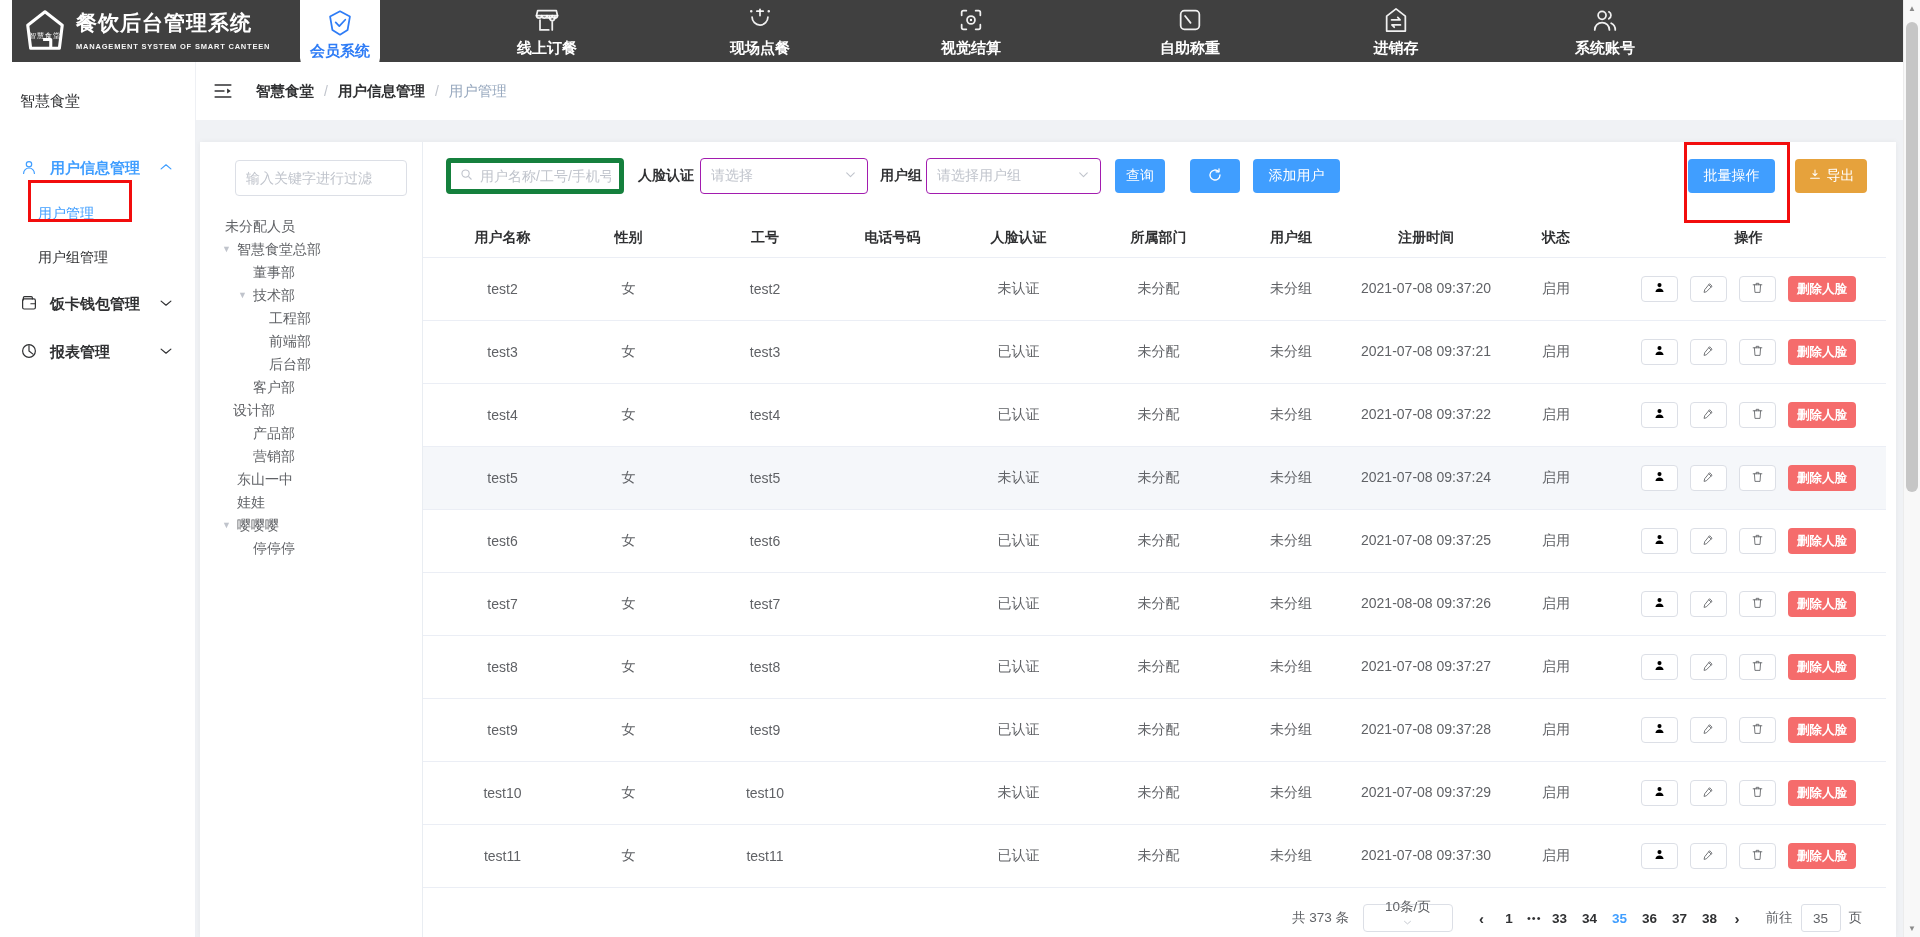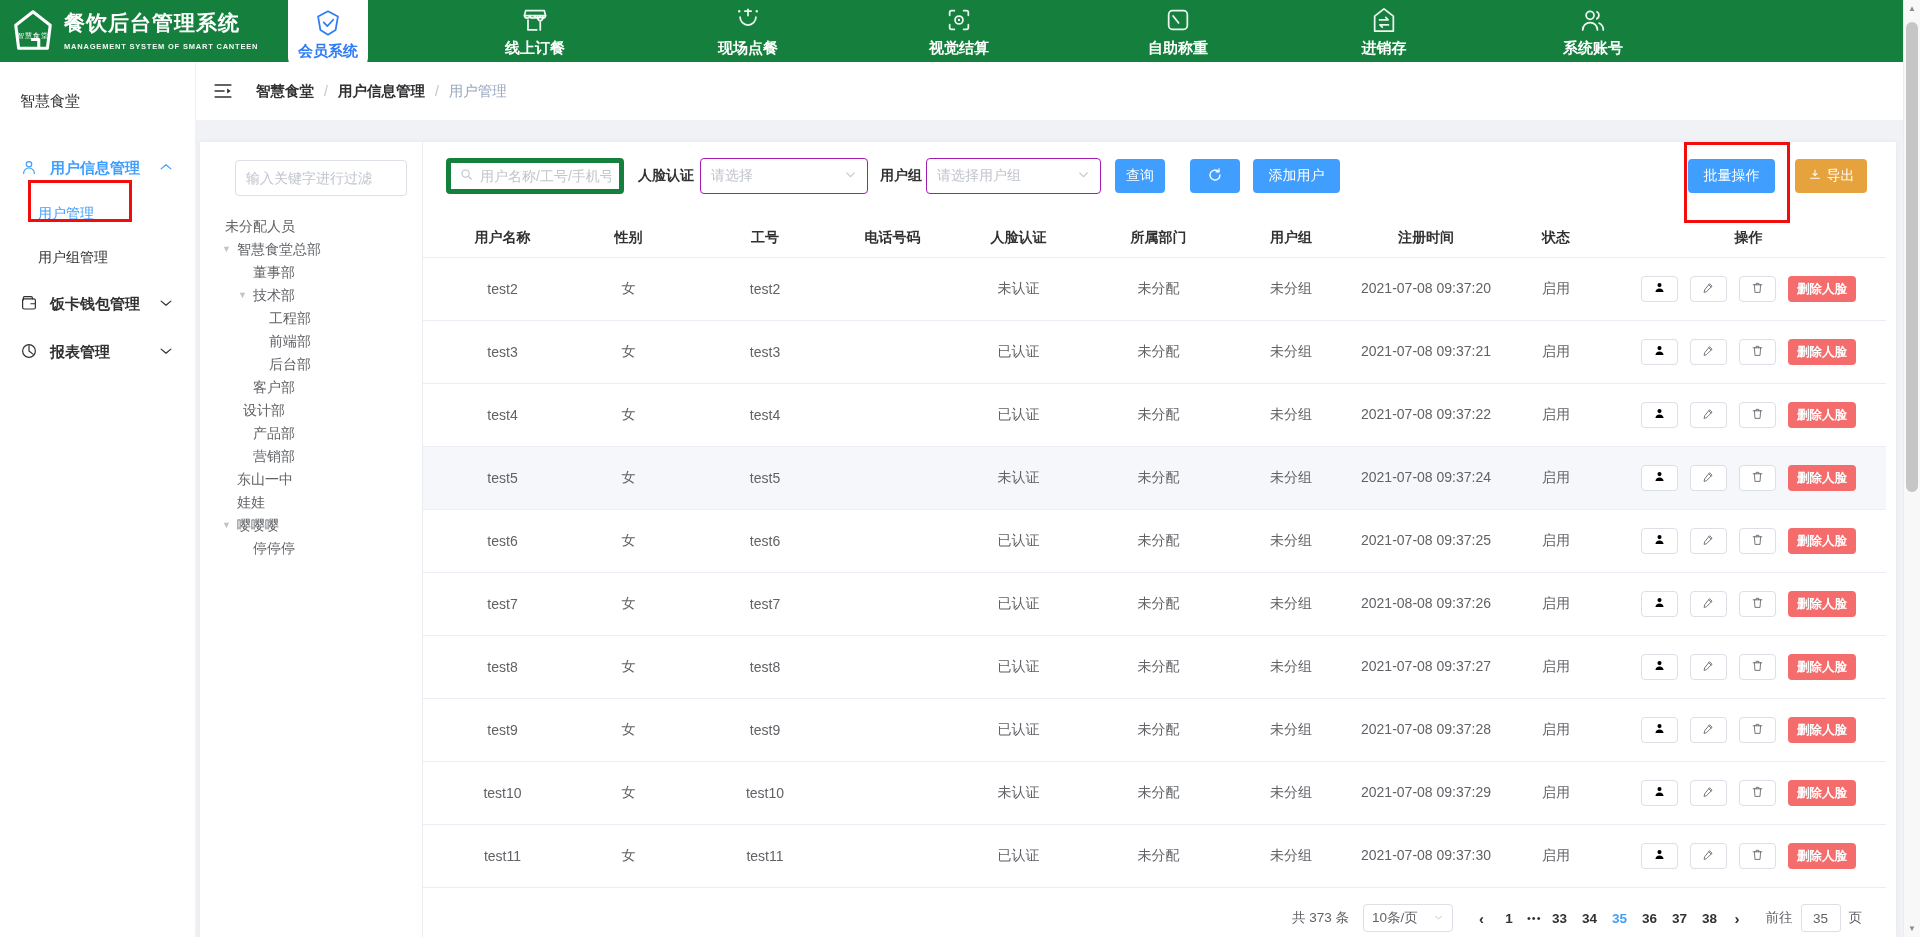--- a/index.html
+++ b/index.html
@@ -1,20 +1,20 @@
 <!DOCTYPE html>
 <html><head>
 <meta charset="utf-8">
 <style>
   * { margin:0; padding:0; box-sizing:border-box; }
   body { font-family:"Liberation Sans","DejaVu Sans",sans-serif; background:#fff; }
   .screen { position:relative; width:1920px; height:937px; overflow:hidden; background:#fff; }
 
   
-  .top-header { position:absolute; left:0; top:0; right:17px; height:62px; background:#15803d; z-index:5; }
+  .top-header { position:absolute; left:12px; top:0; right:17px; height:62px; background:#404040; z-index:5; }
   .logo { position:absolute; left:10px; top:7px; display:flex; align-items:center; color:#fff; }
   .logo-badge { position:relative; width:46px; height:46px; flex:0 0 auto; }
   .logo-badge svg { width:46px; height:46px; stroke:#fff; fill:none; stroke-width:1.6; }
   .logo-badge .logo-inner { position:absolute; left:0; right:0; top:24px; text-align:center; font-size:7px; color:#fff; letter-spacing:1px; }
   .logo-text { margin-left:8px; }
   .logo-title { font-size:21px; font-weight:bold; letter-spacing:1px; }
   .logo-sub { font-size:7.5px; letter-spacing:.8px; margin-top:5px; opacity:.95; font-weight:bold; }
   .nav-item { position:absolute; top:0; width:120px; height:62px; text-align:center; color:#fff; cursor:pointer; padding-top:6px; }
   .nav-item .icon svg { width:28px; height:28px; stroke:rgba(255,255,255,.92); fill:none; stroke-width:1.5; stroke-linecap:round; stroke-linejoin:round; }
   .nav-label { font-size:15px; font-weight:bold; margin-top:1px; }
@@ -94,21 +94,21 @@
   .tcell.time { word-break:break-all; line-height:1.55; padding:0 2px; }
   .ops { display:flex; align-items:center; justify-content:center; gap:12px; }
   .op-btn { width:37px; height:26px; border:1px solid #dcdfe6; border-radius:4px; background:#fff; display:flex; align-items:center; justify-content:center; cursor:pointer; }
   .op-btn svg { width:13px; height:13px; stroke:#606266; fill:none; stroke-width:1.6; stroke-linecap:round; stroke-linejoin:round; }
   .op-btn.person svg { stroke:none; }
   .del-face { height:26px; padding:0 9px; border:none; border-radius:4px; background:#f56c6c; color:#fff; font-size:12.5px; font-weight:600; cursor:pointer; font-family:inherit; }
 
   
   .pagination { position:absolute; right:34px; top:758px; height:36px; display:flex; align-items:center; font-size:13.5px; color:#606266; }
   .pg-total { margin-right:14px; }
-  .pg-size { width:90px; height:28px; border:1px solid #dcdfe6; border-radius:4px; display:flex; align-items:center; justify-content:space-between; padding:0 8px; cursor:pointer; margin-right:16px; }
+  .pg-size { width:90px; height:28px; border:1px solid #dcdfe6; border-radius:4px; display:flex; align-items:center; justify-content:flex-end; padding:0 8px; cursor:pointer; margin-right:16px;flex-direction:column; }
   .pg-size .icon svg { width:11px; height:11px; stroke:#c0c4cc; fill:none; stroke-width:2; stroke-linecap:round; stroke-linejoin:round; }
   .pg-arrow { font-size:15px; color:#303133; font-weight:bold; margin:0 10px; cursor:pointer; }
   .pg-page { min-width:24px; text-align:center; font-weight:600; color:#303133; cursor:pointer; margin:0 3px; }
   .pg-page.active { color:#409eff; }
   .pg-ellipsis { color:#303133; letter-spacing:1px; margin:0 3px; font-size:11px; }
   .pg-goto { margin-left:16px; }
   .pg-input { width:40px; height:28px; border:1px solid #dcdfe6; border-radius:3px; text-align:center; font-size:13.5px; color:#606266; margin:0 8px; font-family:inherit; }
 
   
   .annotation-box { position:absolute; border:3px solid #f20d0d; z-index:40; pointer-events:none; }
@@ -266,21 +266,21 @@
             <span class="tlabel">前端部</span>
           </div>
           <div class="tree-node" style="padding-left: 54px;">
             <span class="tree-caret"></span>
             <span class="tlabel">后台部</span>
           </div>
           <div class="tree-node" style="padding-left: 38px;">
             <span class="tree-caret"></span>
             <span class="tlabel">客户部</span>
           </div>
-          <div class="tree-node" style="padding-left: 28px;">
+          <div class="tree-node" style="padding-left: 18px;">
             <span class="tree-caret"></span>
             <span class="tlabel">设计部</span>
           </div>
           <div class="tree-node" style="padding-left: 38px;">
             <span class="tree-caret"></span>
             <span class="tlabel">产品部</span>
           </div>
           <div class="tree-node" style="padding-left: 38px;">
             <span class="tree-caret"></span>
             <span class="tlabel">营销部</span>

